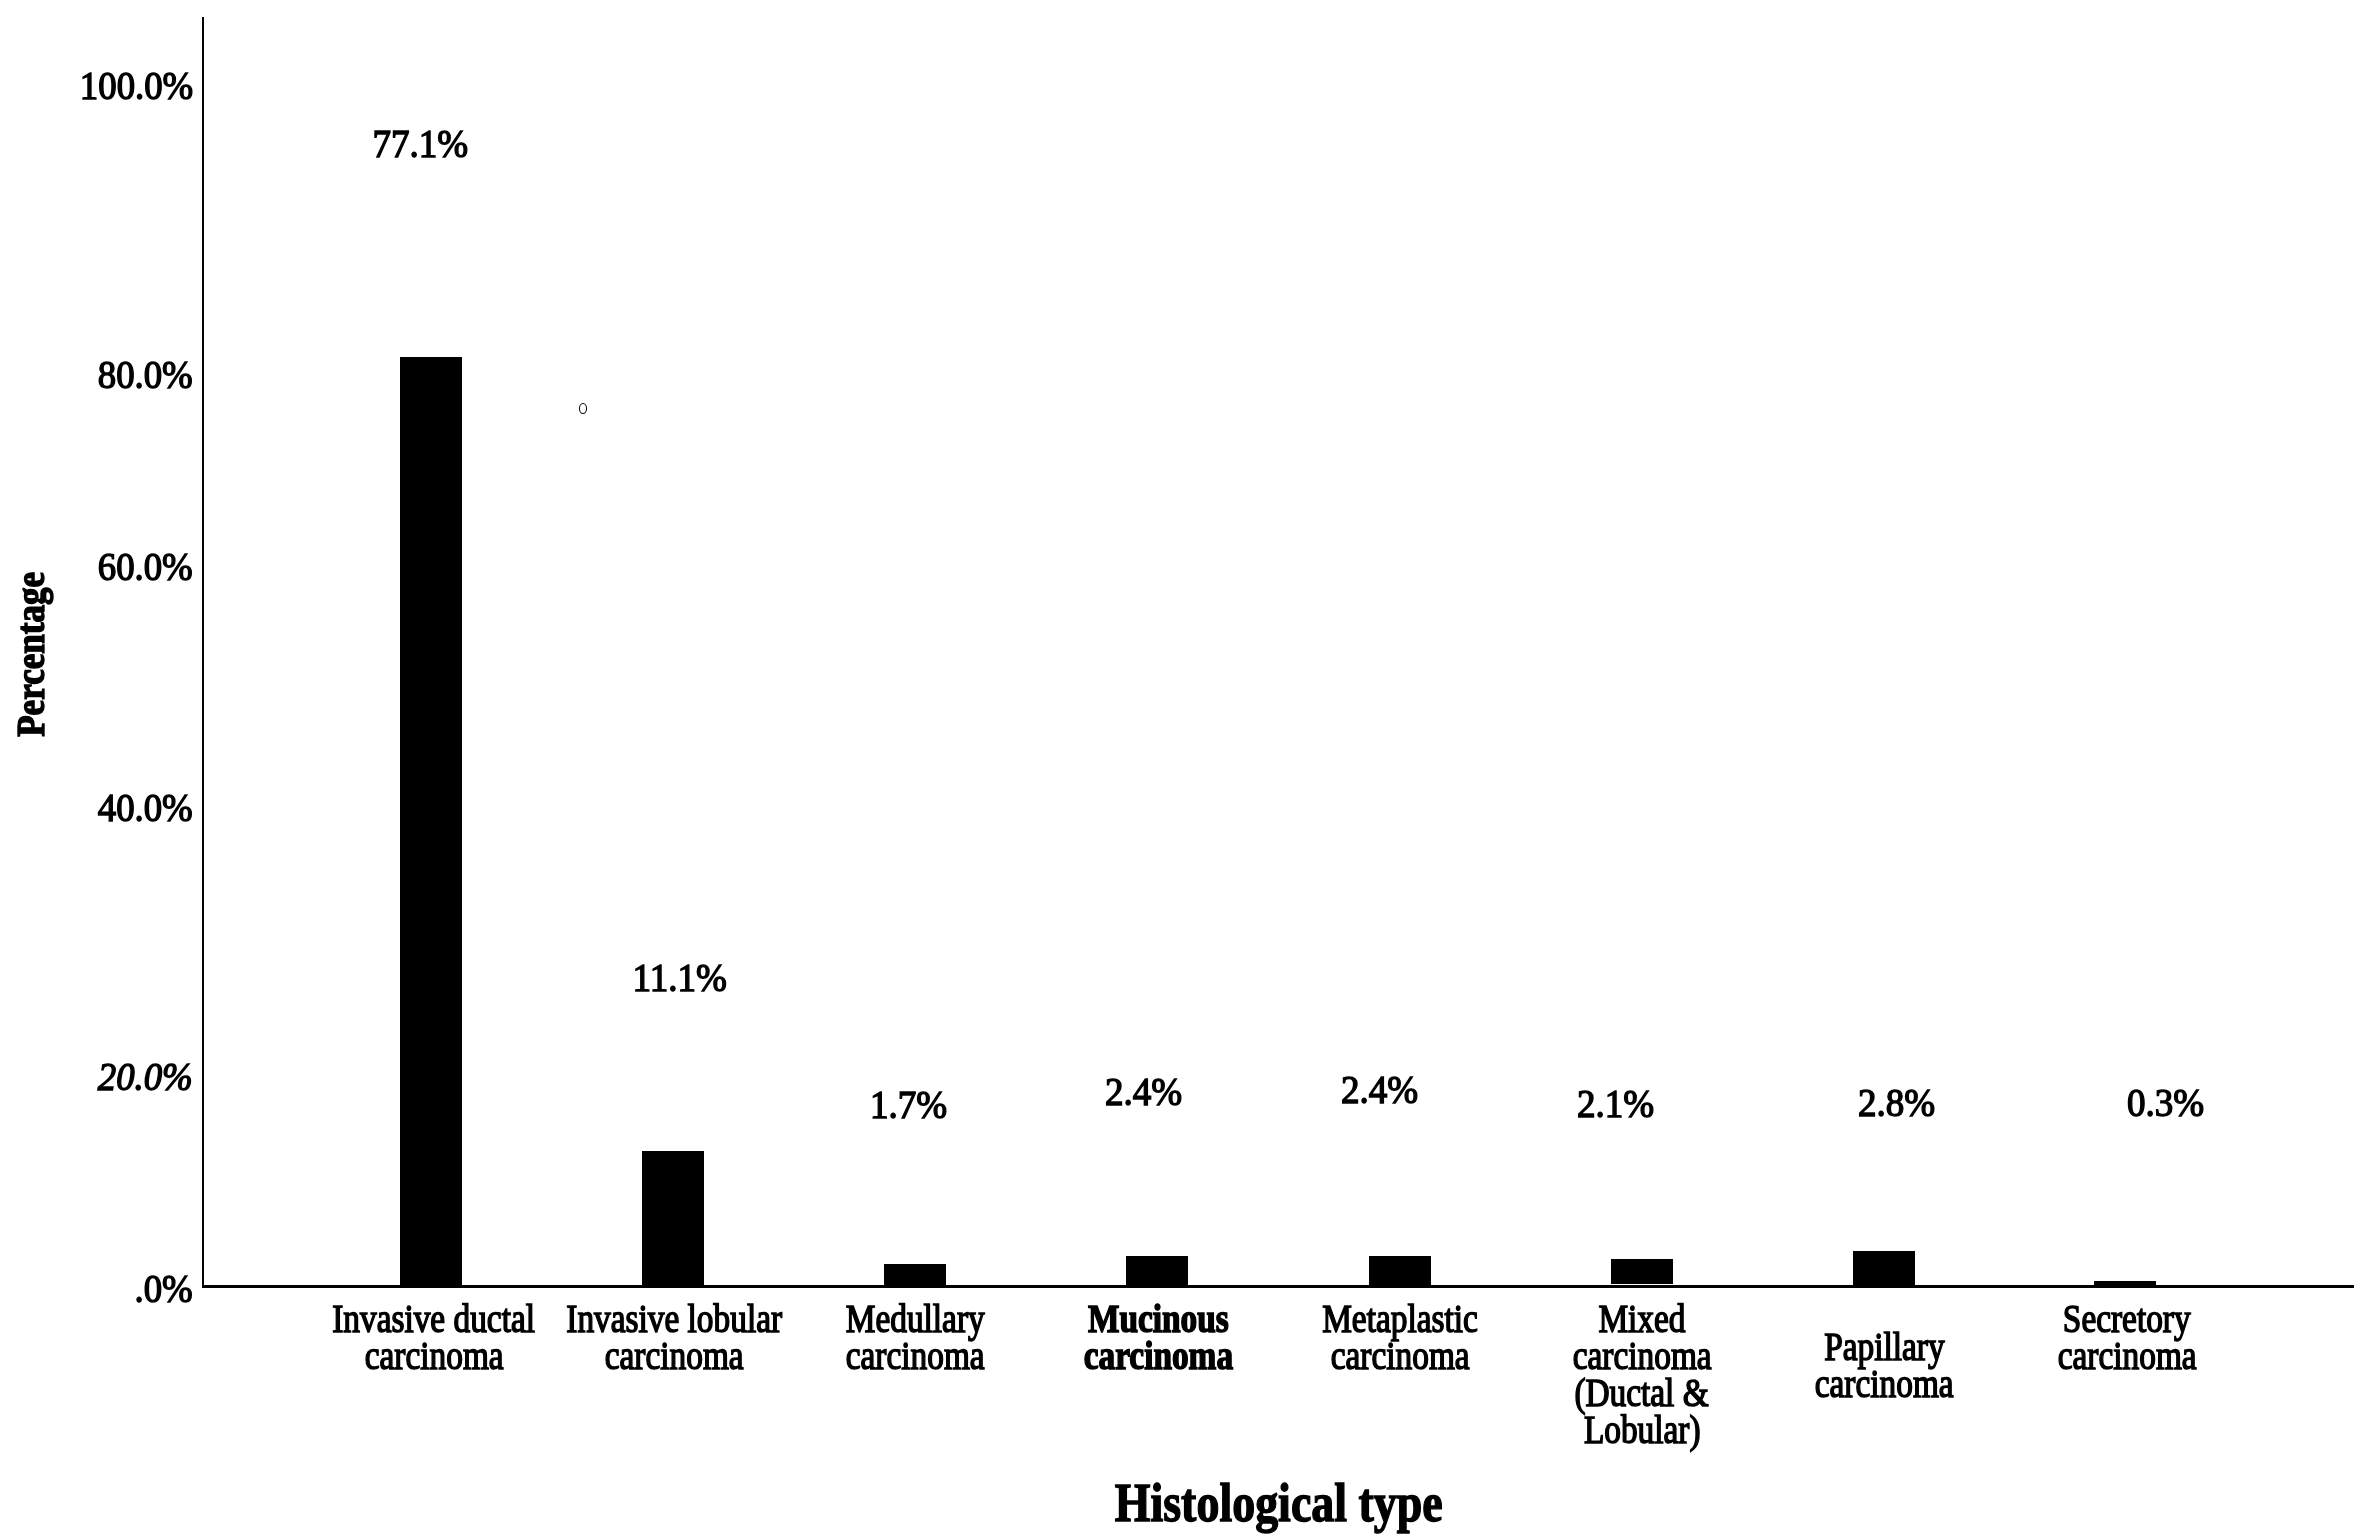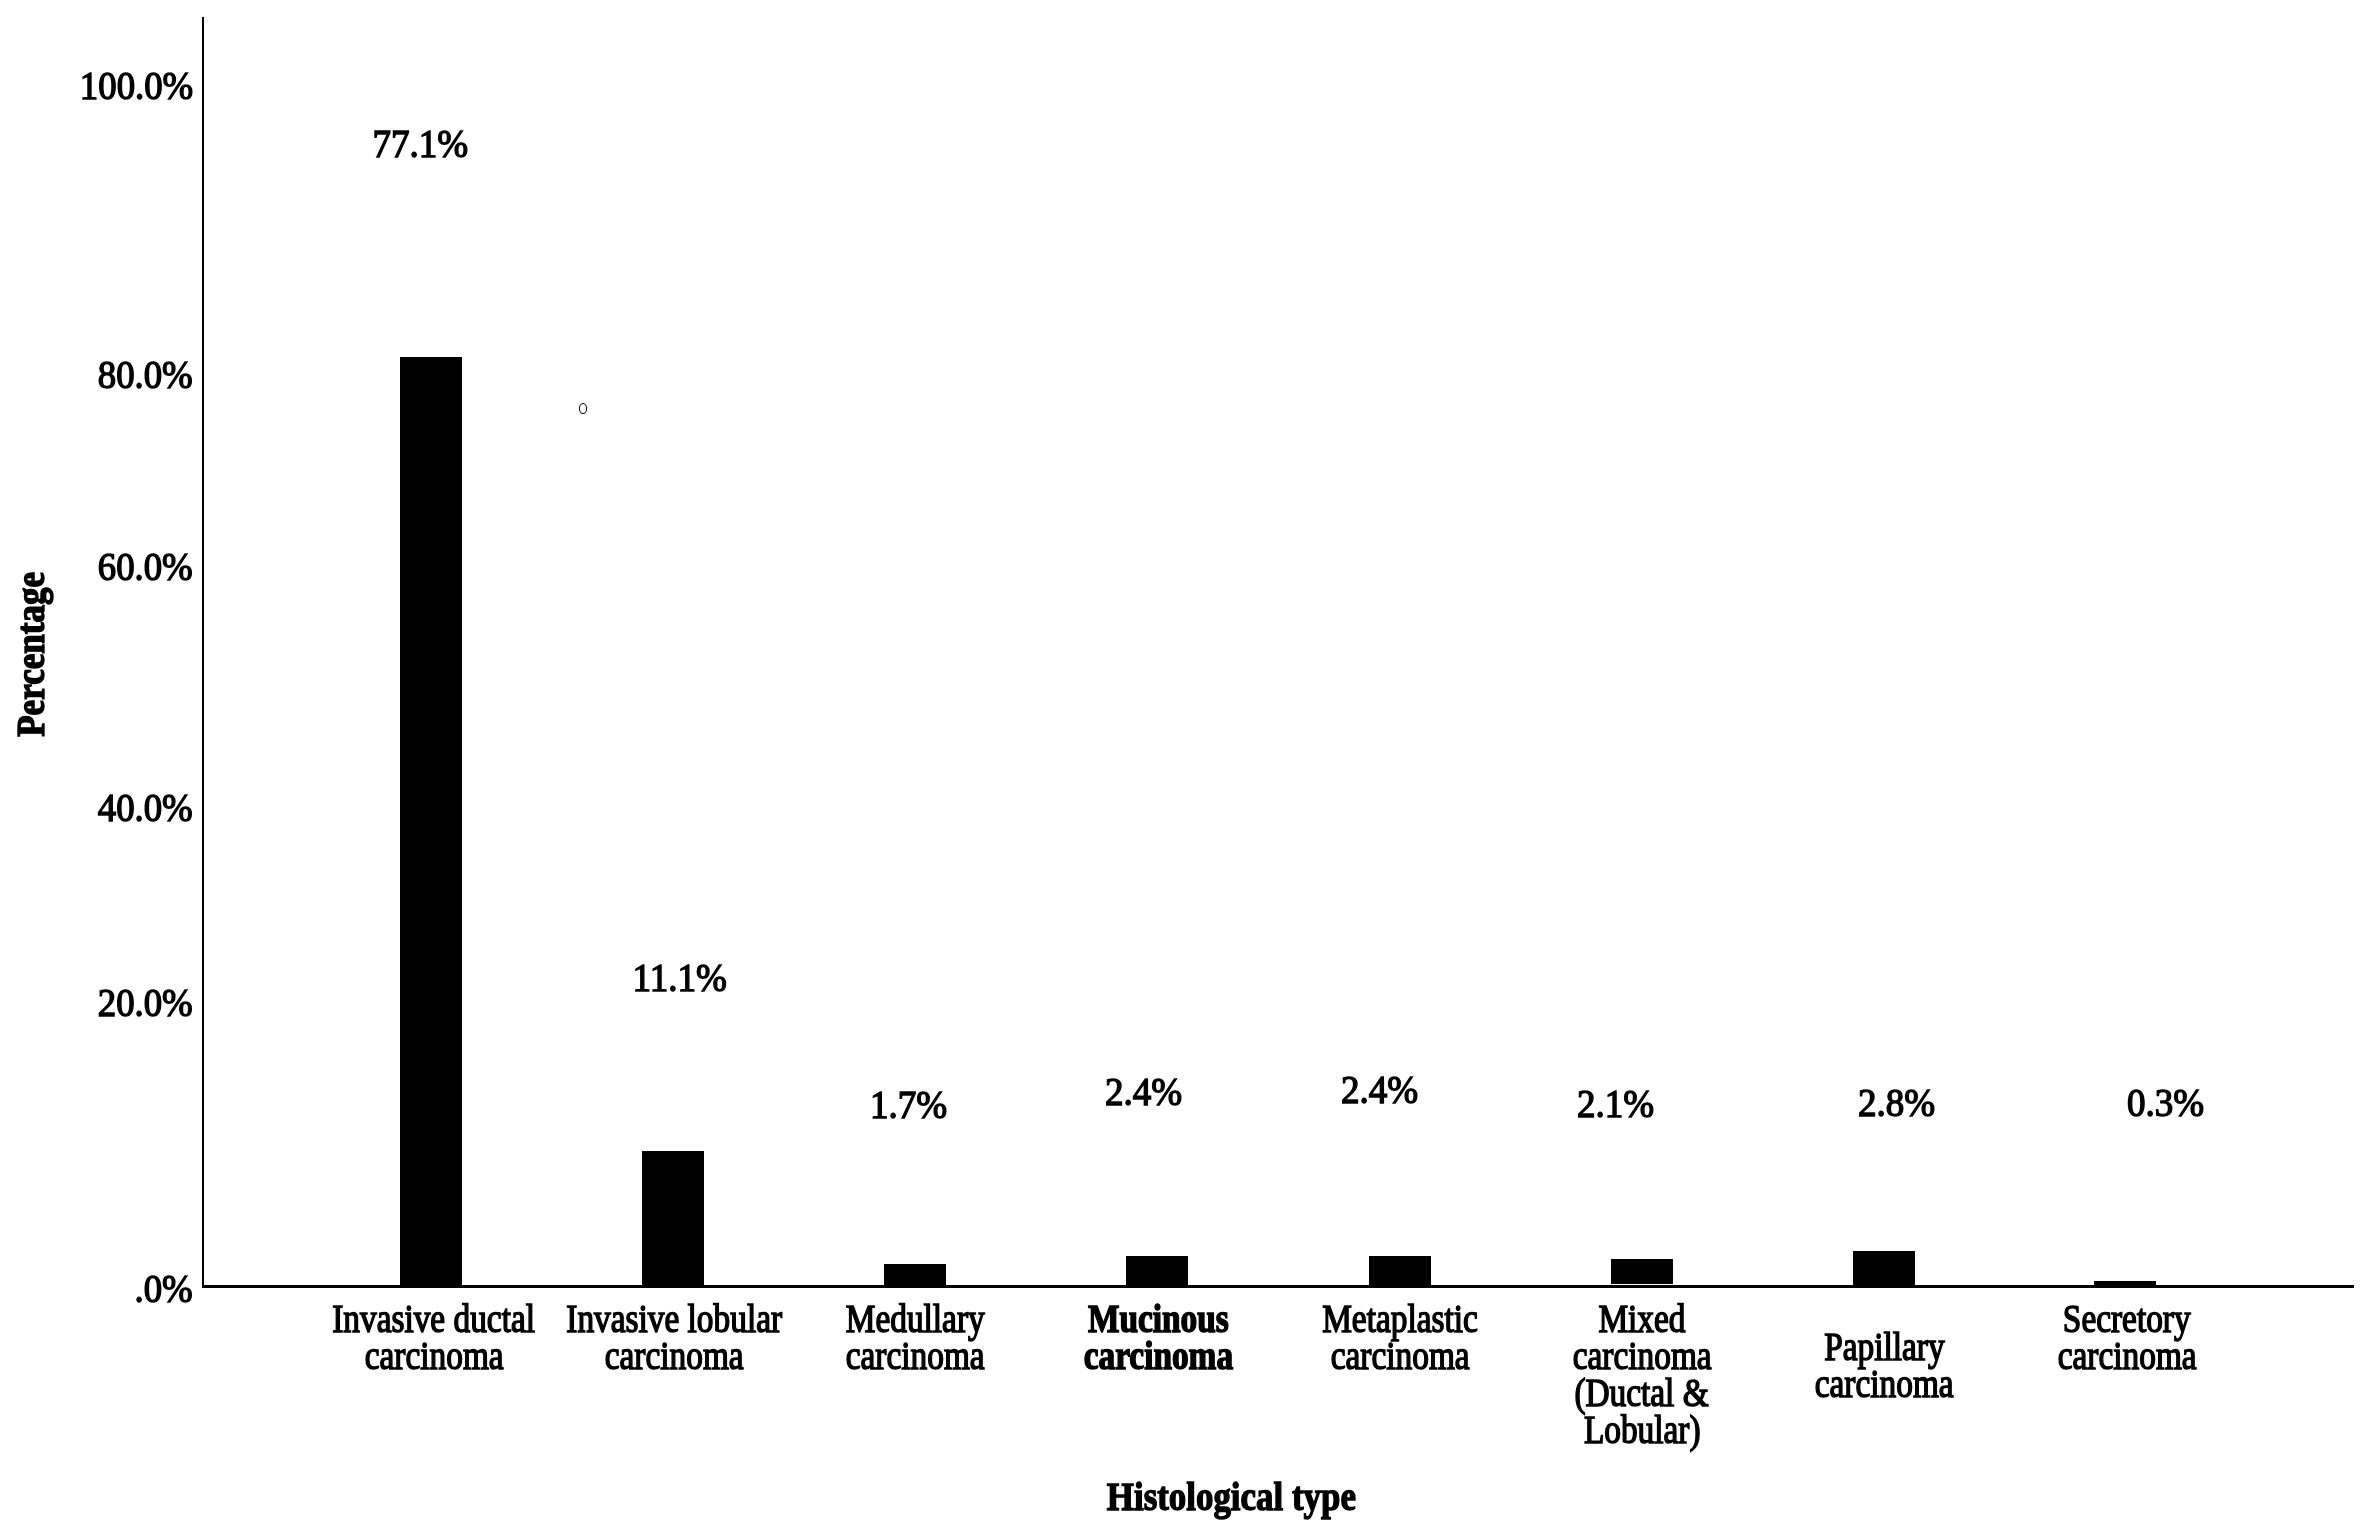--- a/index.html
+++ b/index.html
@@ -22,41 +22,41 @@
   .ytick{font-size:39px;text-align:right;}
   .ytick .sx{transform:scaleX(0.943);transform-origin:100% 100%;}
 
   .vlabel{font-size:39px;text-align:center;}
   .vlabel .sx{transform:scaleX(0.950);}
 
   .cat{font-size:39px;line-height:37px;text-align:center;-webkit-text-stroke:1.5px #000;}
   .cat .sx{transform:scaleX(0.855);}
 
   .axis-title{font-weight:bold;}
-  #x-title{font-size:41px;text-align:left;}
+  #x-title{font-size:54px;text-align:right;}
   #x-title .sx{transform:scaleX(0.851);}
 
   #y-title{font-size:39px;font-weight:bold;transform-origin:0 0;}
   #y-title .sx{transform:scaleX(0.90);}
 
   #marker-zero{position:absolute;width:8.4px;height:11px;border:1.9px solid #000;border-radius:50%;box-sizing:border-box;font-size:0;color:transparent;overflow:hidden;}
 </style>
 </head>
 <body>
 
 <div id="chart">
 
   <div class="axis" id="y-axis"></div>
   <div class="axis" id="x-axis"></div>
 
   <div class="t ytick" style="right:2184px;top:66px;margin-left:8px;"><span class="sx">100.0%</span></div>
   <div class="t ytick" style="right:2184px;top:307px;margin-top:48px;"><span class="sx">80.0%</span></div>
   <div class="t ytick" style="right:2184px;top:547px;"><span class="sx">60.0%</span></div>
   <div class="t ytick" style="right:2184px;top:788px;"><span class="sx">40.0%</span></div>
-  <div class="t ytick" style="right:2184px;top:983px;"><span class="sx">20.0%</span></div>
+  <div class="t ytick" style="right:2184px;top:1057px;font-style:italic;"><span class="sx">20.0%</span></div>
   <div class="t ytick" style="right:2184px;top:1269px;"><span class="sx">.0%</span></div>
 
   <div class="bar" style="left: 400px; width: 62px; top: 357px; height: 928px;"></div>
   <div class="bar" style="left: 642px; width: 62px; top: 1151px; height: 134px;"></div>
   <div class="bar" style="left: 884px; width: 62px; top: 1264px; height: 20.5px;"></div>
   <div class="bar" style="left: 1126px; width: 62px; top: 1256px; height: 29px;"></div>
   <div class="bar" style="left: 1369px; width: 62px; top: 1256px; height: 29px;"></div>
   <div class="bar" style="left: 1611px; width: 62px; top: 1259px; height: 25px;"></div>
   <div class="bar" style="left: 1853px; width: 62px; top: 1251px; height: 34px;"></div>
   <div class="bar" style="left: 2094px; width: 62px; top: 1281px; height: 3.6px;"></div>

